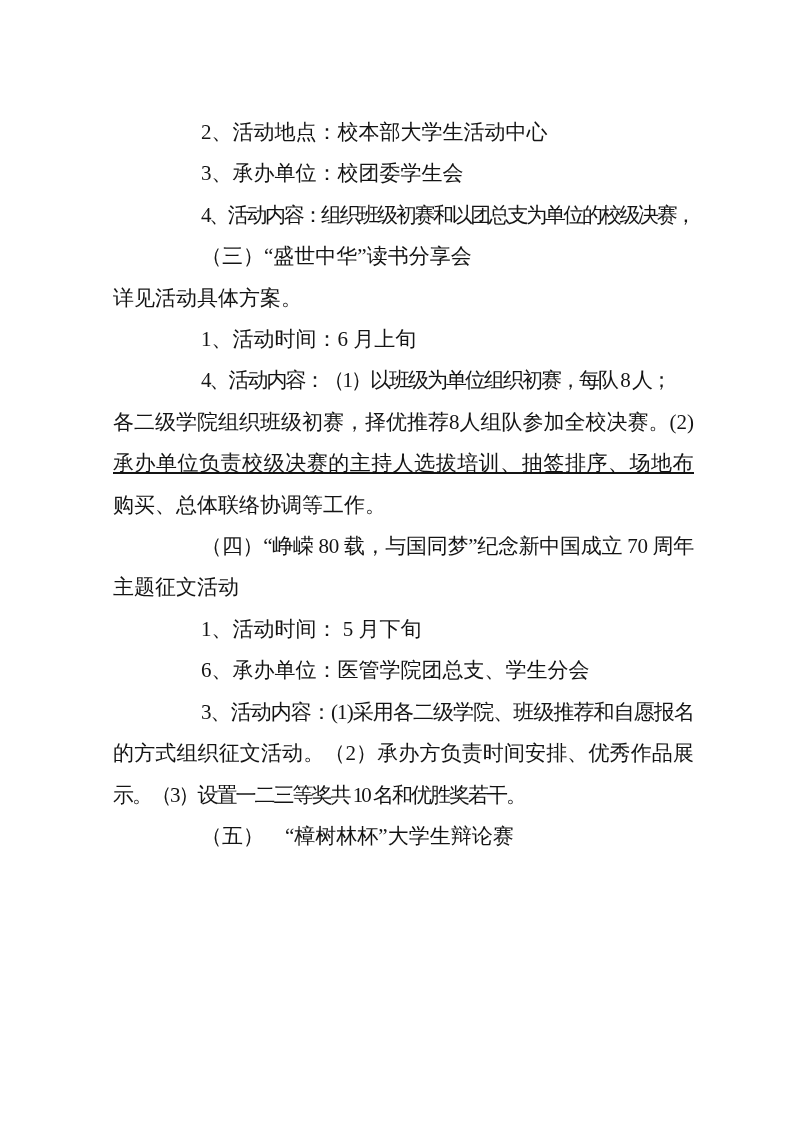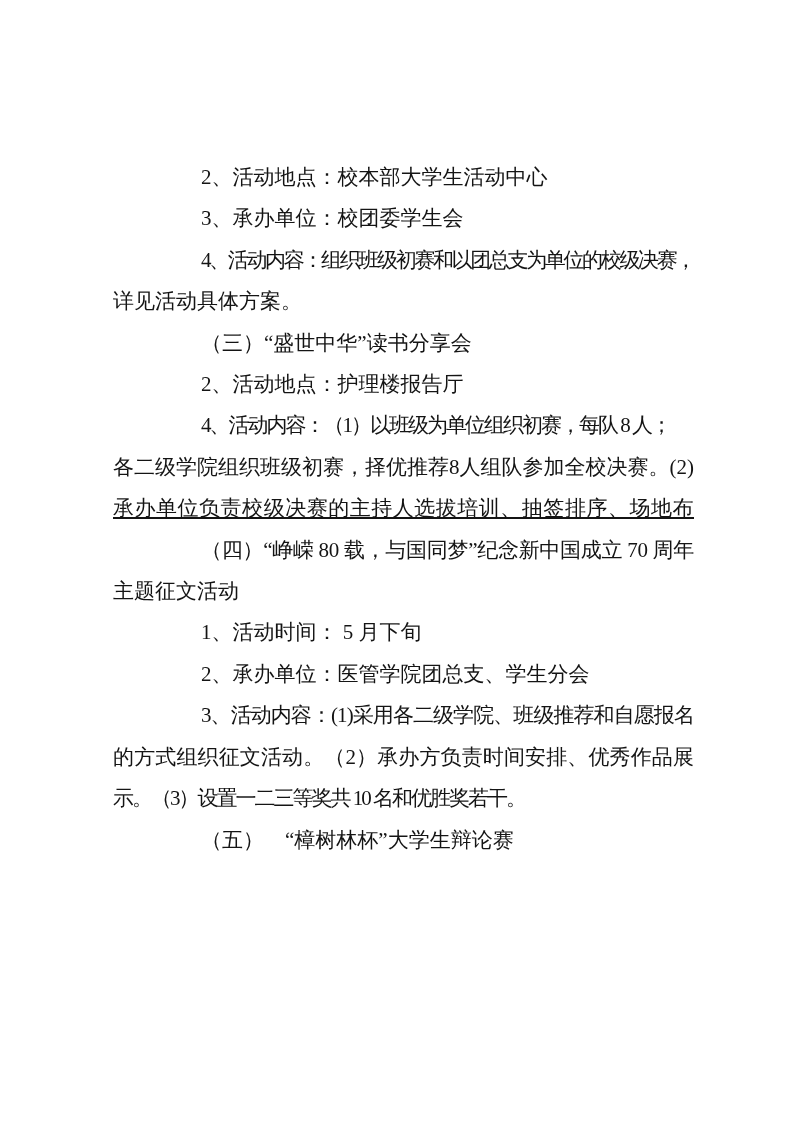--- a/index.html
+++ b/index.html
@@ -4,21 +4,20 @@
 <style>
   html, body { margin: 0; padding: 0; background: #ffffff; }
   .page {
     position: relative;
     width: 793px;
     height: 969px;
     background: #ffffff;
     color: #141414;
     font-family: "Liberation Serif", serif;
     overflow: hidden;
-    margin-top: 45px;
   }
   .content {
     position: absolute;
     left: 113px;
     top: 112px;
     width: 581px;
     font-size: 21px;
     line-height: 41.4px;
     text-align: left;
   }
@@ -37,30 +36,31 @@
   }
 </style>
 </head>
 <body>
 
 <div class="page">
   <div class="content">
     <div class="ln ind"><span class="t">2、活动地点：校本部大学生活动中心</span></div>
     <div class="ln ind"><span class="t">3、承办单位：校团委学生会</span></div>
     <div class="ln ind fit"><span class="t" style="letter-spacing: -2.35185px;">4、活动内容：组织班级初赛和以团总支为单位的校级决赛，</span></div>
+    <div class="ln ind"><span class="t">（三）“盛世中华”读书分享会</span></div>
     <div class="ln"><span class="t">详见活动具体方案。</span></div>
-    <div class="ln ind"><span class="t">（三）“盛世中华”读书分享会</span></div>
-    <div class="ln ind"><span class="t">2、活动地点：护理楼报告厅</span></div>
+    <div class="ln ind"><span class="t">1、活动时间：6 月上旬</span></div>
     <div class="ln ind cmp"><span class="t">4、活动内容：（1）以班级为单位组织初赛，每队 8 人；</span></div>
     <div class="ln fit"><span class="t" style="letter-spacing: 0px; text-align: center;">各二级学院组织班级初赛，择优推荐8人组队参加全校决赛。(2)</span></div>
     <div class="ln fit"><span class="t" style="letter-spacing: 0.518519px; text-decoration: underline;">承办单位负责校级决赛的主持人选拔培训、抽签排序、场地布</span></div>
+    <div class="ln"><span class="t">购买、总体联络协调等工作。</span></div>
     <div class="ln ind fit"><span class="t" style="letter-spacing: -0.288542px;">（四）“峥嵘 80 载，与国同梦”纪念新中国成立 70 周年</span></div>
     <div class="ln"><span class="t">主题征文活动</span></div>
     <div class="ln ind"><span class="t">1、活动时间： 5 月下旬</span></div>
-    <div class="ln ind"><span class="t">2、承办单位：医管学院团总支、学生分会</span></div>
+    <div class="ln ind"><span class="t">6、承办单位：医管学院团总支、学生分会</span></div>
     <div class="ln ind fit"><span class="t" style="letter-spacing: -0.925926px;">3、活动内容：(1)采用各二级学院、班级推荐和自愿报名</span></div>
     <div class="ln fit"><span class="t" style="letter-spacing: 0.125px;">的方式组织征文活动。（2）承办方负责时间安排、优秀作品展</span></div>
     <div class="ln cmp"><span class="t">示。（3）设置一二三等奖共 10 名和优胜奖若干。</span></div>
     <div class="ln ind"><span class="t">（五）　“樟树林杯”大学生辩论赛</span></div>
   </div>
 
   <div class="footer">
     <span>- 3 -</span>
   </div>
 </div>

